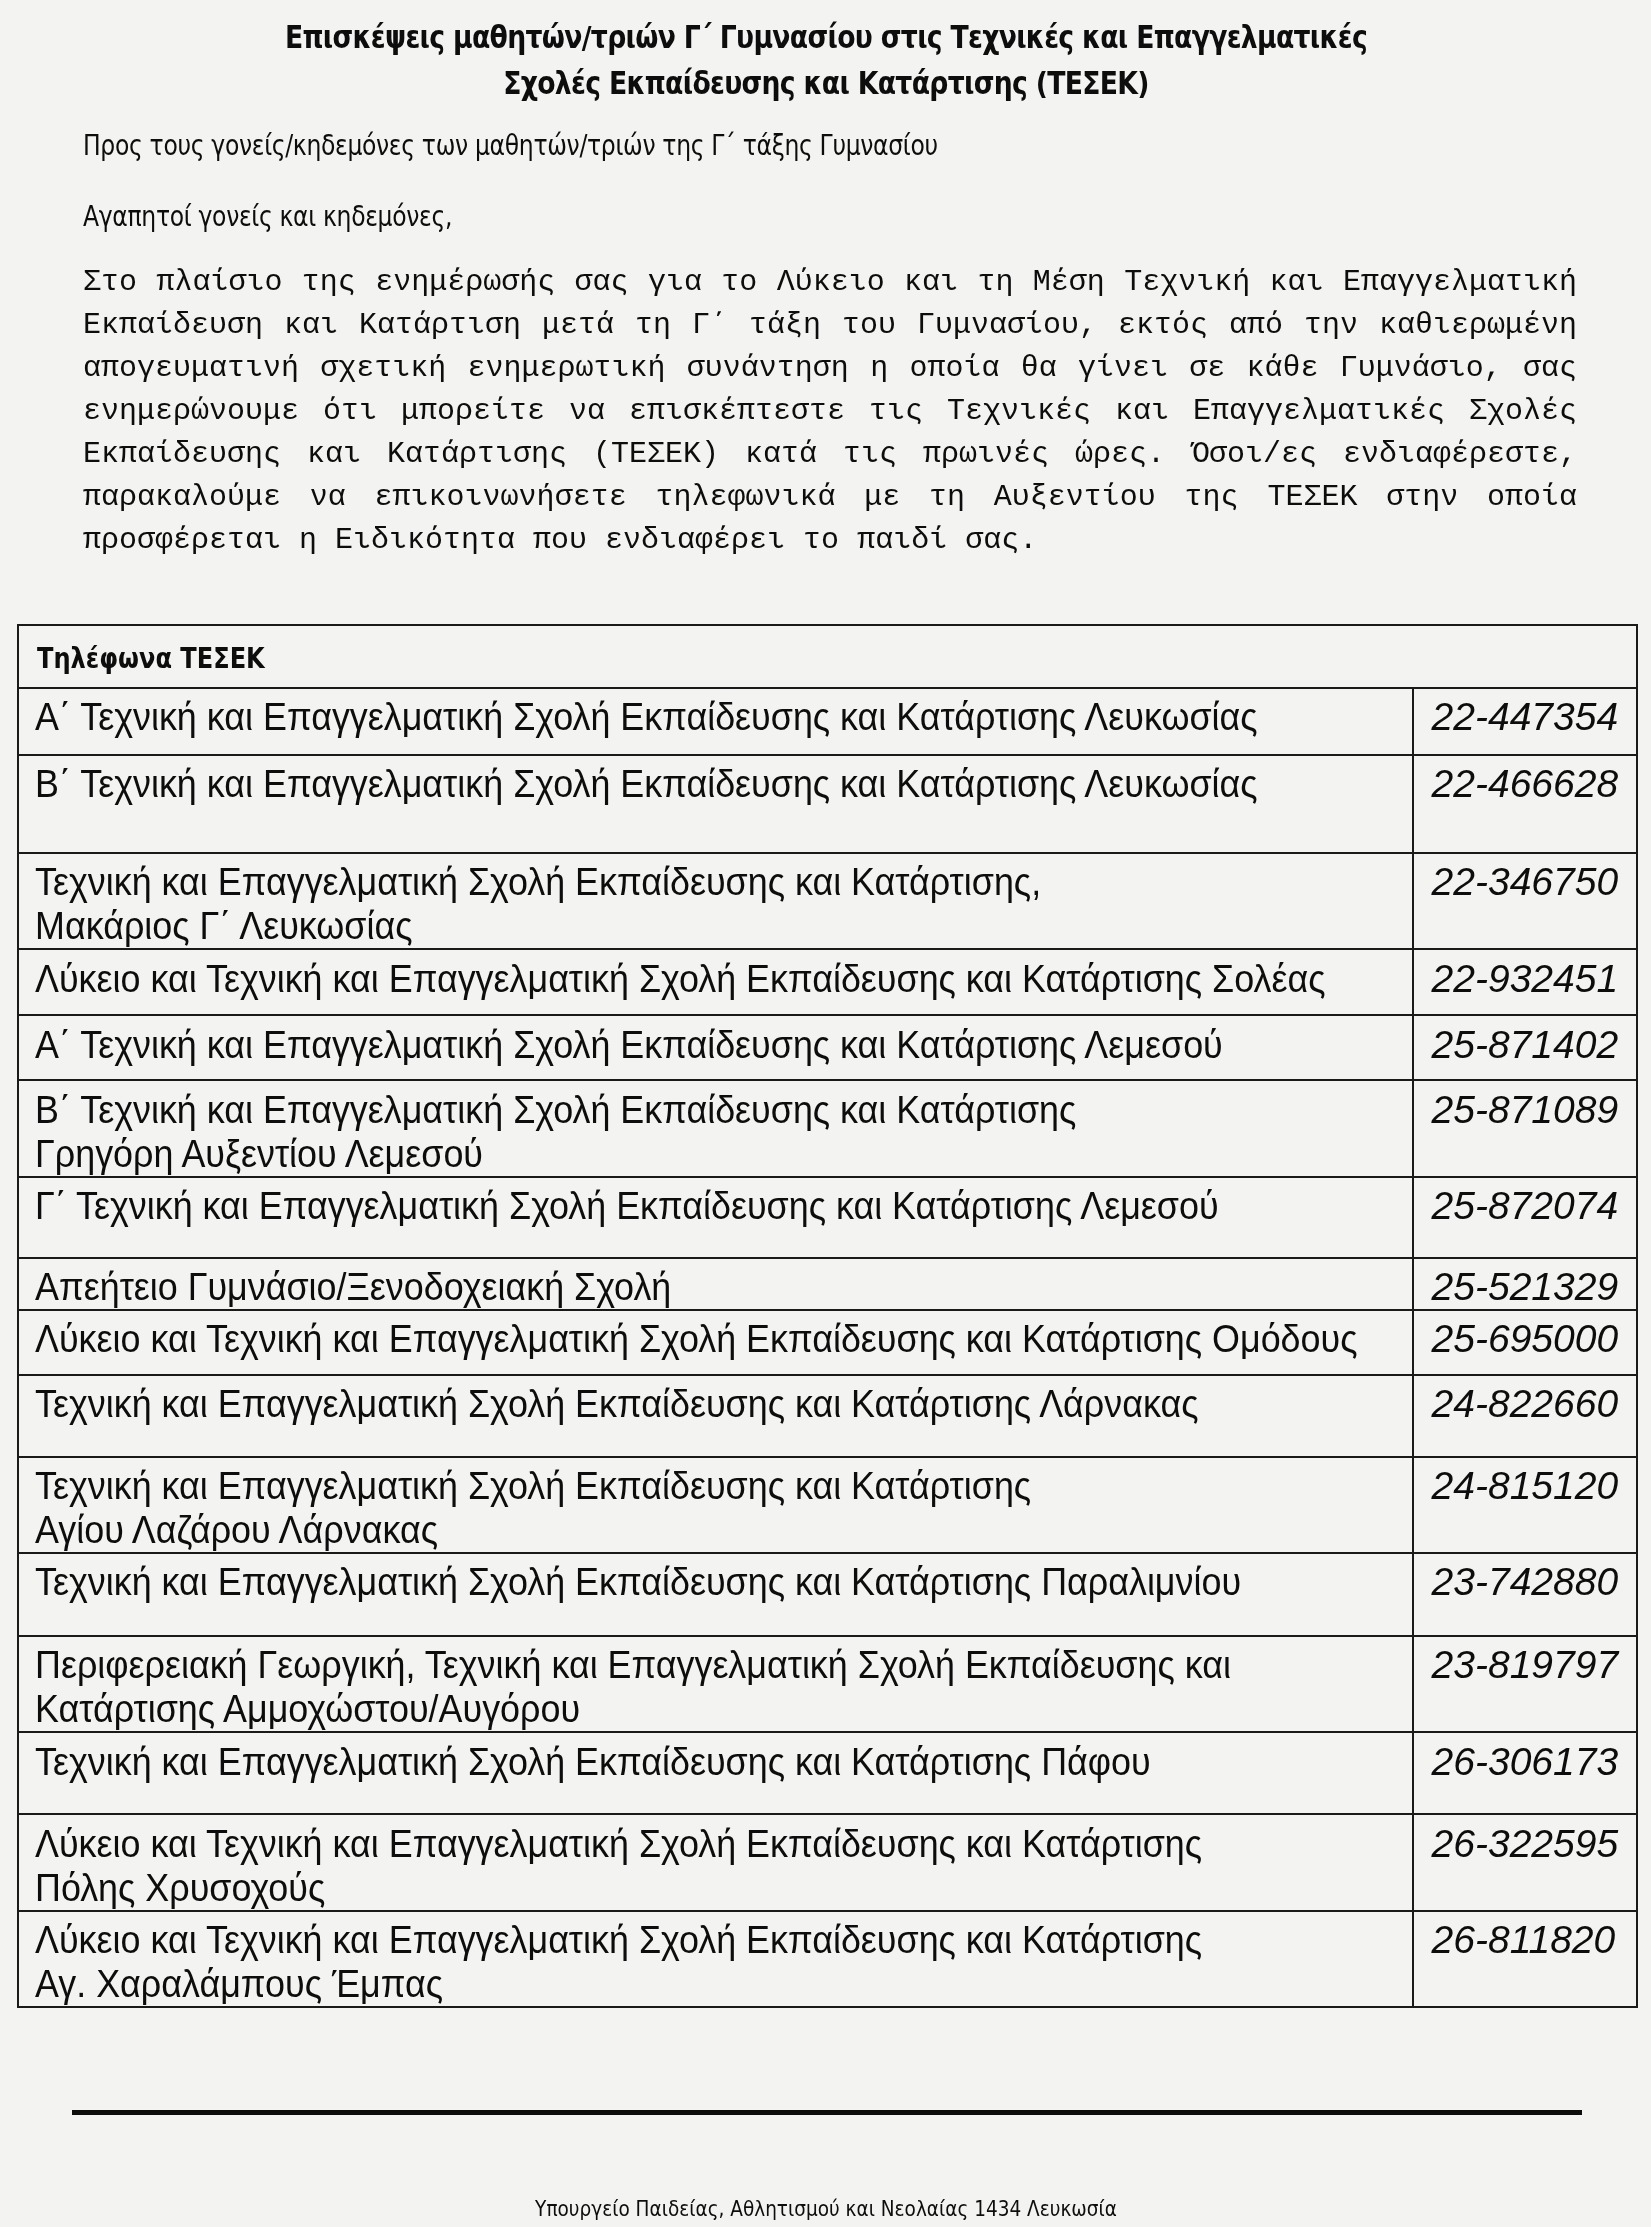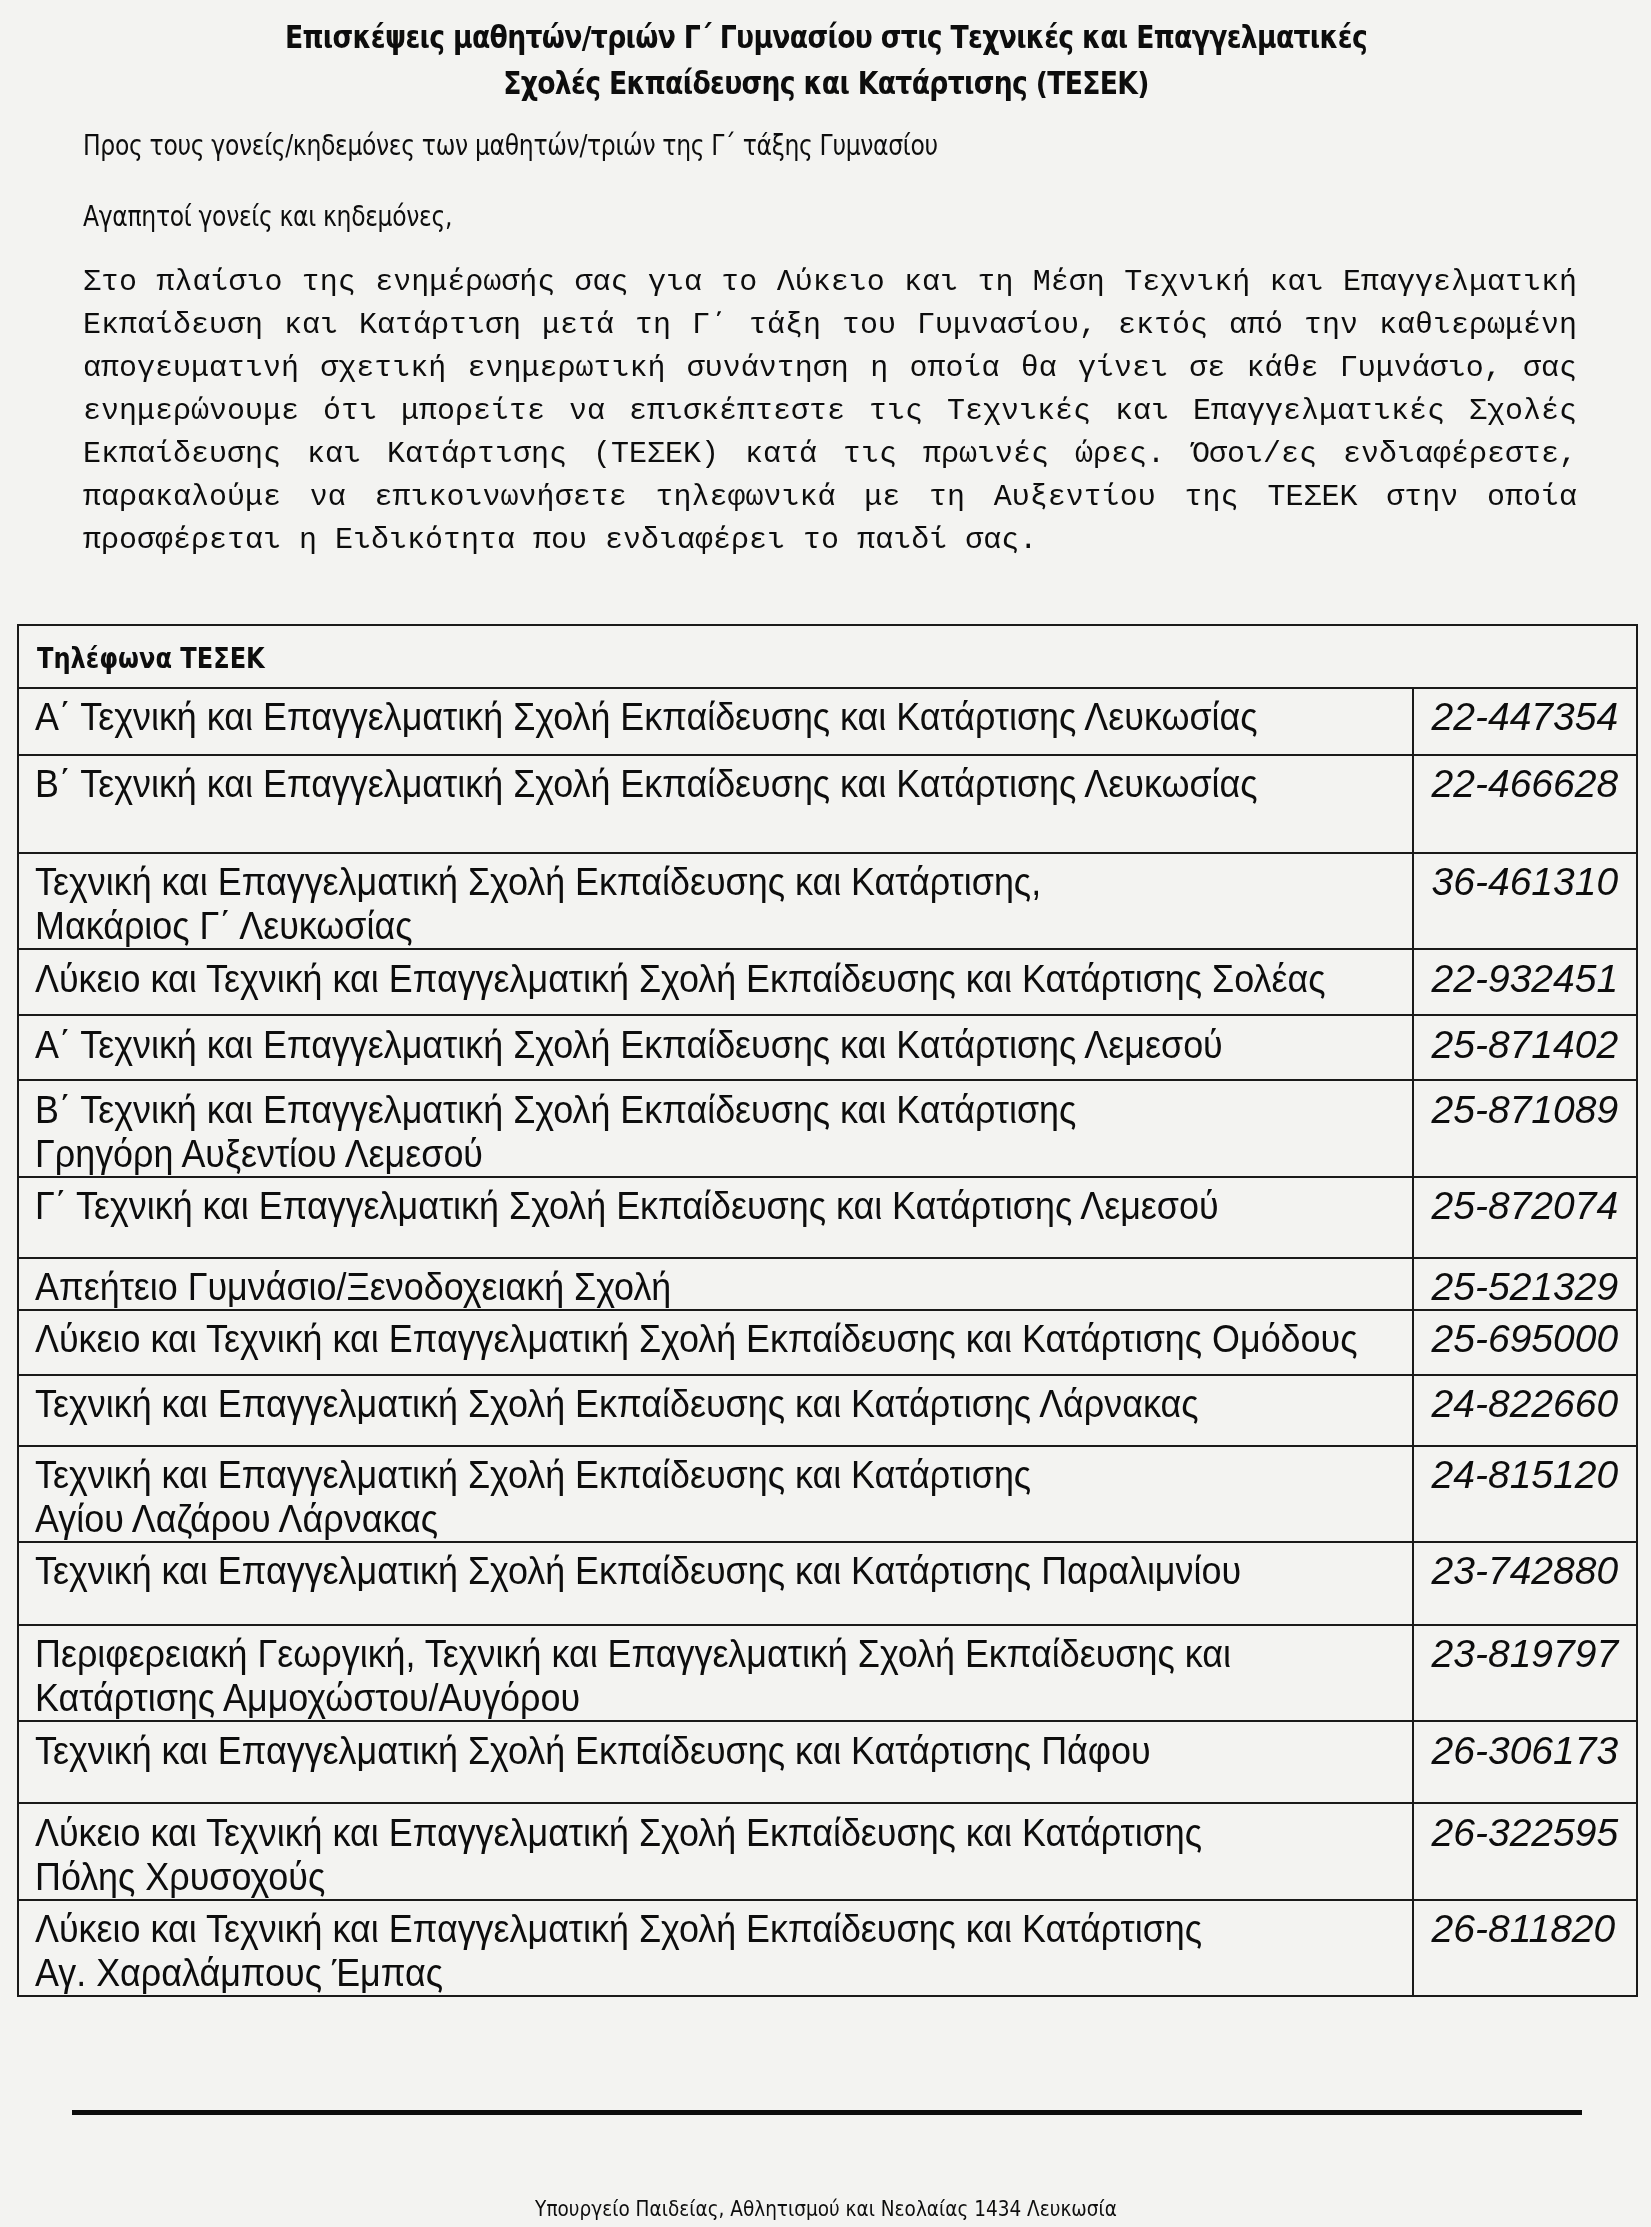--- a/index.html
+++ b/index.html
@@ -110,21 +110,21 @@
   <tr style="height:67px">
     <td class="name"><span>Α΄ Τεχνική και Επαγγελματική Σχολή Εκπαίδευσης και Κατάρτισης Λευκωσίας</span></td>
     <td class="phone">22-447354</td>
   </tr>
   <tr style="height:98px">
     <td class="name"><span>Β΄ Τεχνική και Επαγγελματική Σχολή Εκπαίδευσης και Κατάρτισης Λευκωσίας</span></td>
     <td class="phone">22-466628</td>
   </tr>
   <tr style="height:91px">
     <td class="name"><span>Τεχνική και Επαγγελματική Σχολή Εκπαίδευσης και Κατάρτισης,</span><br><span>Μακάριος Γ΄ Λευκωσίας</span></td>
-    <td class="phone">36-461310</td>
+    <td class="phone">22-346750</td>
   </tr>
   <tr style="height:66px">
     <td class="name"><span>Λύκειο και Τεχνική και Επαγγελματική Σχολή Εκπαίδευσης και Κατάρτισης Σολέας</span></td>
     <td class="phone">22-932451</td>
   </tr>
   <tr style="height:65px">
     <td class="name"><span>Α΄ Τεχνική και Επαγγελματική Σχολή Εκπαίδευσης και Κατάρτισης Λεμεσού</span></td>
     <td class="phone">25-871402</td>
   </tr>
   <tr style="height:96px">
@@ -136,21 +136,21 @@
     <td class="phone">25-872074</td>
   </tr>
   <tr style="height:48px">
     <td class="name"><span>Απεήτειο Γυμνάσιο/Ξενοδοχειακή Σχολή</span></td>
     <td class="phone">25-521329</td>
   </tr>
   <tr style="height:65px">
     <td class="name"><span>Λύκειο και Τεχνική και Επαγγελματική Σχολή Εκπαίδευσης και Κατάρτισης Ομόδους</span></td>
     <td class="phone">25-695000</td>
   </tr>
-  <tr style="height:71px">
+  <tr style="height:82px">
     <td class="name"><span>Τεχνική και Επαγγελματική Σχολή Εκπαίδευσης και Κατάρτισης Λάρνακας</span></td>
     <td class="phone">24-822660</td>
   </tr>
   <tr style="height:94px">
     <td class="name"><span>Τεχνική και Επαγγελματική Σχολή Εκπαίδευσης και Κατάρτισης</span><br><span>Αγίου Λαζάρου Λάρνακας</span></td>
     <td class="phone">24-815120</td>
   </tr>
   <tr style="height:83px">
     <td class="name"><span>Τεχνική και Επαγγελματική Σχολή Εκπαίδευσης και Κατάρτισης Παραλιμνίου</span></td>
     <td class="phone">23-742880</td>

